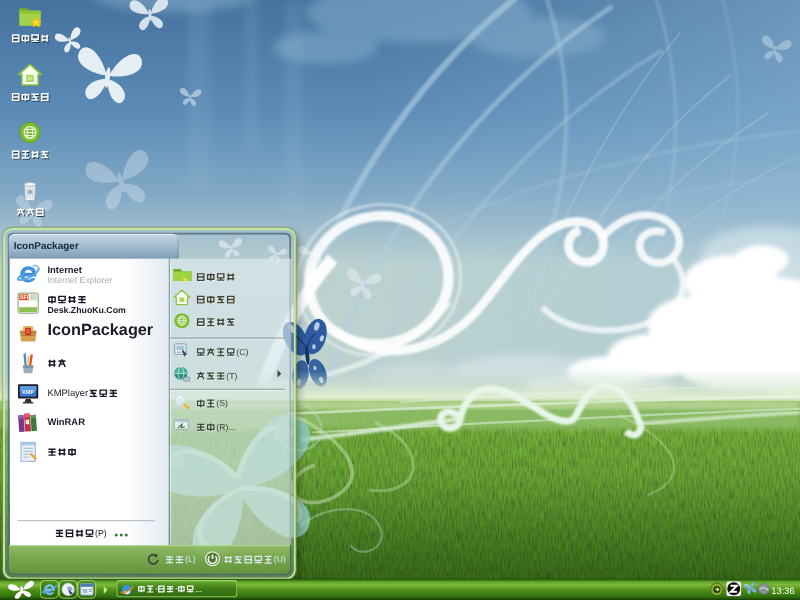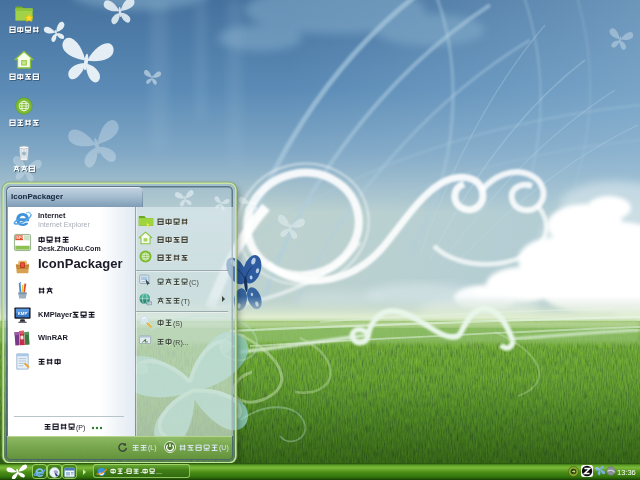--- a/index.html
+++ b/index.html
@@ -423,21 +423,21 @@
   </div>
 <div class="abs" style="left:13px;top:304.5px;width:20px;height:20px"><svg width="19" height="19" viewBox="0 0 20 20">
  <rect x="1.5" y="2.5" width="17" height="12" rx="1" fill="#1a1a22"></rect>
  <rect x="3" y="4" width="14" height="9" fill="#3878c8"></rect>
  <path d="M3,4 L17,4 L17,8 C12,10 8,6 3,9 Z" fill="#5a98e0"></path>
  <text x="5" y="11" font-size="4.5" font-weight="bold" fill="#fff" font-family="Liberation Sans">KMP</text>
  <path d="M8,15 L12,15 L13,17.5 L7,17.5 Z" fill="#2a2a33"></path>
  <rect x="5.5" y="17.5" width="9" height="1.3" rx="0.6" fill="#3a3a44"></rect>
 </svg></div>
 <div class="row" style="left:38px;top:309px">
-    <span style="font-size:7.5px;font-weight:bold;color:#1a1a28">KMPlayer</span>
+    <span style="font-size:7.5px;font-weight:normal;color:#1a1a28">KMPlayer</span>
     <svg width="24" height="9" viewBox="0 0 24.0 9" style="display:block">
       <g transform="translate(0,1) scale(0.72)" stroke="#1a1a28" stroke-width="1.597222222222222" fill="none">
         <path d="M1,2 H9 M2,5 H8 M1,8.5 H9 M3,2 L7,8.5"></path>
       </g>
       <g transform="translate(8.0,1) scale(0.72)" stroke="#1a1a28" stroke-width="1.597222222222222" fill="none">
         <path d="M1.5,1.5 H8.5 V6 H1.5 Z M1,8.5 H9 M5,6 V8.5"></path>
       </g>
       <g transform="translate(16.0,1) scale(0.72)" stroke="#1a1a28" stroke-width="1.597222222222222" fill="none">
         <path d="M1,2 H9 M1,5 H9 M1,8.5 H9 M5,2 V8.5"></path>
       </g>

